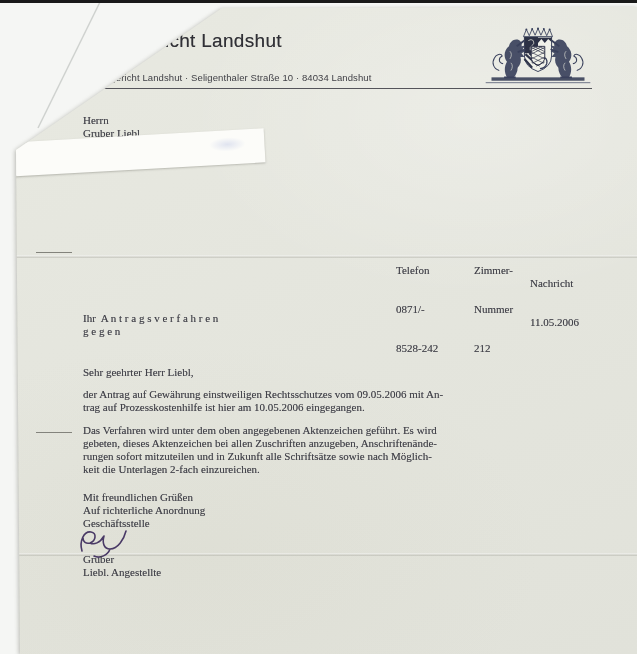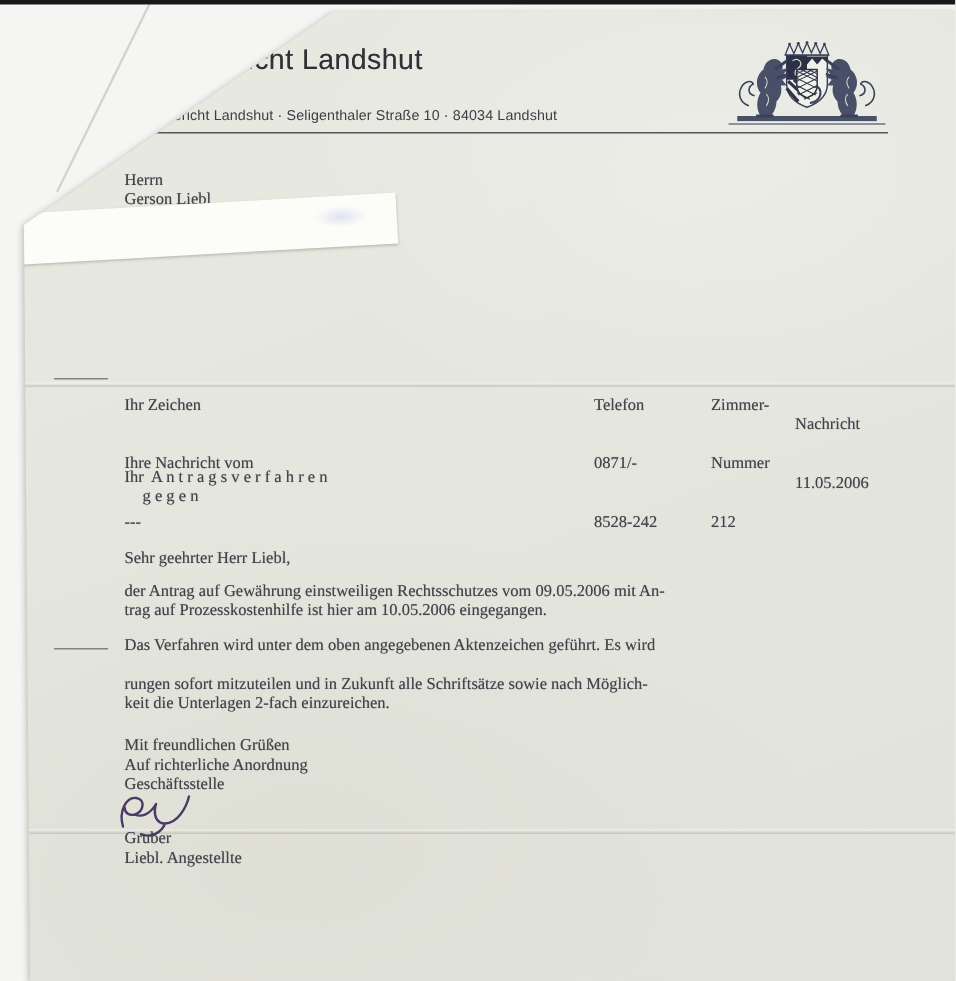--- a/index.html
+++ b/index.html
@@ -99,53 +99,49 @@
         <circle cx="56" cy="2.5" r="1" fill="#3a415c" stroke="none"></circle>
         <circle cx="62" cy="3" r="1" fill="#3a415c" stroke="none"></circle>
         <circle cx="68" cy="3.5" r="1" fill="#3a415c" stroke="none"></circle>
 
         <use href="#lion"></use>
         <use href="#lion" transform="translate(112,0) scale(-1,1)"></use>
       </g>
     </svg>
 
     <div class="tw" style="left:83px; top:114px">Herrn</div>
-    <div class="tw" style="left:83px; top:127px">Gerson Liebl</div>
+    <div class="tw" style="left:83px; top:127px">Gruber Liebl</div>
 
     <div class="white-strip"></div>
 
-    <div class="col tw" style="left:83px; top:238px">
-      <div>Ihr Zeichen</div>
-      <div>Ihre Nachricht vom</div>
-      <div class="muted">---</div>
-    </div>
     <div class="col tw" style="left:396px; top:238px">
       <div>Telefon</div>
       <div>0871/-</div>
       <div>8528-242</div>
     </div>
     <div class="col tw" style="left:474px; top:238px">
       <div>Zimmer-</div>
       <div>Nummer</div>
       <div>212</div>
     </div>
     <div class="col tw" style="left:530px; top:251px">
       <div>Nachricht</div>
       <div>11.05.2006</div>
     </div>
 
     <div class="tw" style="left:83px; top:312px">Ihr  A n t r a g s v e r f a h r e n</div>
-    <div class="tw" style="left:95px; top:325px">g e g e n</div>
+    <div class="tw" style="left:83px; top:325px">g e g e n</div>
 
     <div class="tw" style="left:83px; top:366px">Sehr geehrter Herr Liebl,</div>
 
     <div class="tw" style="left:83px; top:388px">der Antrag auf Gewährung einstweiligen Rechtsschutzes vom 09.05.2006 mit An-</div>
     <div class="tw" style="left:83px; top:401px">trag auf Prozesskostenhilfe ist hier am 10.05.2006 eingegangen.</div>
 
     <div class="tw" style="left:83px; top:424px">Das Verfahren wird unter dem oben angegebenen Aktenzeichen geführt. Es wird</div>
+    <div class="tw" style="left:83px; top:437px">gebeten, dieses Aktenzeichen bei allen Zuschriften anzugeben, Anschriftenände-</div>
     <div class="tw" style="left:83px; top:450px">rungen sofort mitzuteilen und in Zukunft alle Schriftsätze sowie nach Möglich-</div>
     <div class="tw" style="left:83px; top:463px">keit die Unterlagen 2-fach einzureichen.</div>
 
     <div class="tw" style="left:83px; top:491px">Mit freundlichen Grüßen</div>
     <div class="tw" style="left:83px; top:504px">Auf richterliche Anordnung</div>
     <div class="tw" style="left:83px; top:517px">Geschäftsstelle</div>
 
     <svg class="sig" viewBox="0 0 66 42">
       <path d="M8,30 C5,20 10,10 17,11 C23,12 22,20 16,22 C12,23 9,21 9,17 M16,22 C20,24 26,22 30,15 M30,15 C28,22 30,28 36,28 C44,28 50,18 52,10 M36,28 C34,34 26,38 20,35" stroke="#4a3a66" stroke-width="1.6" fill="none" stroke-linecap="round"></path>
     </svg>

